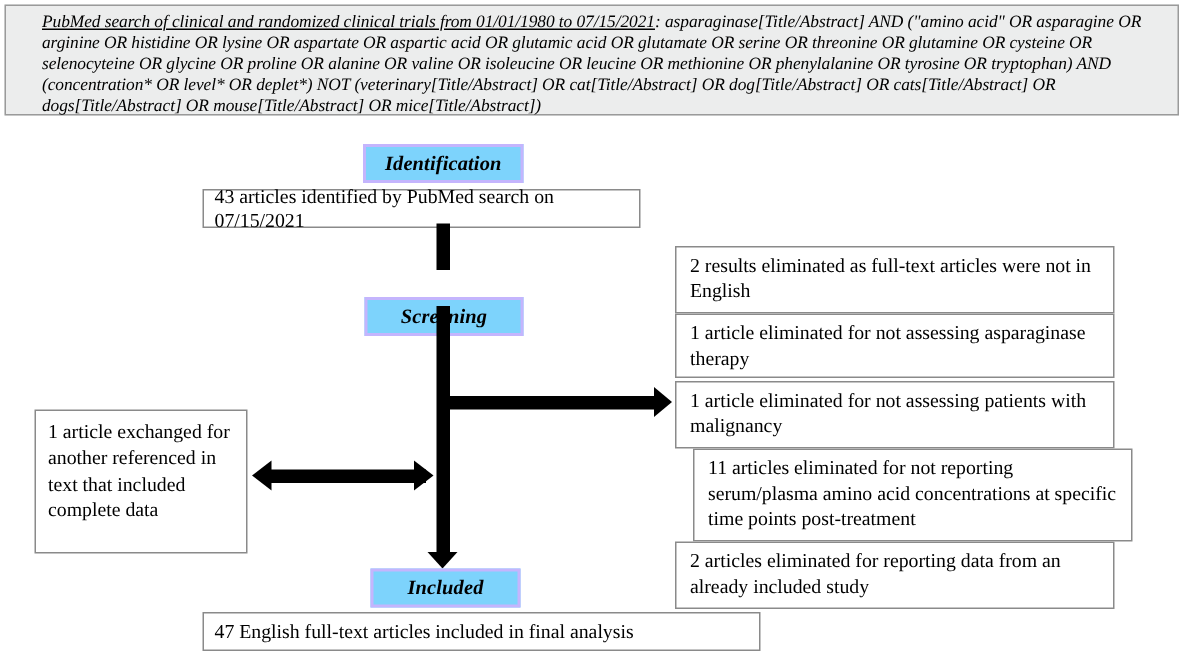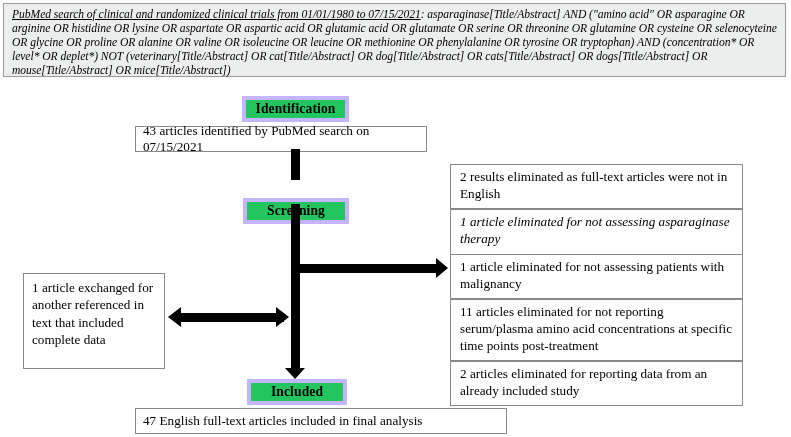--- a/index.html
+++ b/index.html
@@ -19,21 +19,21 @@
   
   #search-query-panel {
     position: absolute;
     left: 3px;
     top: 3px;
     width: 783px;
     height: 74px;
     background: #eceded;
     border: 1px solid #9a9a9a;
     box-sizing: border-box;
-    padding: 4px 6px 4px 8px;
+    padding: 4px 6px 4px 24px;
   }
   #search-query-text {
     font-style: italic;
     font-size: 11.6px;
     line-height: 14.1px;
     letter-spacing: -0.05px;
     white-space: normal;
     text-align: left;
   }
   #search-query-text .u { text-decoration: underline; }
@@ -44,28 +44,29 @@
     box-sizing: border-box;
     background: #ffffff;
     border: 1px solid #8a8a8a;
     font-size: 13.2px;
     line-height: 16.4px;
     padding: 2px 7px;
   }
   .stage-box {
     position: absolute;
     box-sizing: border-box;
-    background: #22c55e;
-    border: 4px solid #c4b5fd;
+    background: #7dd3fc;
+    border: 2px solid #c4b5fd;
     font-weight: bold;
     font-size: 13.6px;
     display: flex;
     align-items: center;
     justify-content: center;
     letter-spacing: 0.1px;
+    font-style: italic;
   }
 
   
   #box-identification { left: 242px; top: 96px;  width: 107px; height: 26px; }
   #box-identified     { left: 135px; top: 110px; width: 292px; height: 26px;
                         display: flex; align-items: center; margin-top: 16px; }
   #box-screening      { left: 243px; top: 179px; width: 106px; height: 26px; margin-top: 19px; }
   #box-included       { left: 247px; top: 379px; width: 100px; height: 26px; }
   #box-final          { left: 135px; top: 408px; width: 372px; height: 26px;
                         display: flex; align-items: center; }
@@ -82,23 +83,23 @@
     left: 450px;
     width: 293px;
     box-sizing: border-box;
     background: #ffffff;
     border: 1px solid #8a8a8a;
     font-size: 13.2px;
     line-height: 17.2px;
     padding: 3px 8px 3px 9px;
   }
   #excl-0 { top: 164px; height: 45px; }
-  #excl-1 { top: 209px; height: 62px; font-style: italic; }
+  #excl-1 { top: 209px; height: 43px; }
   #excl-2 { top: 254px; height: 45px; }
-  #excl-3 { top: 299px; height: 62px; }
+  #excl-3 { top: 299px; height: 62px; margin-left: 12px; }
   #excl-4 { top: 361px; height: 45px; }
 
   
   .vline {
     position: absolute;
     background: #000000;
     width: 9px;
   }
   #vline-1 { left: 291px; top: 149px; height: 31px; }   
   #vline-2 { left: 291px; top: 204px; height: 167px; }  

